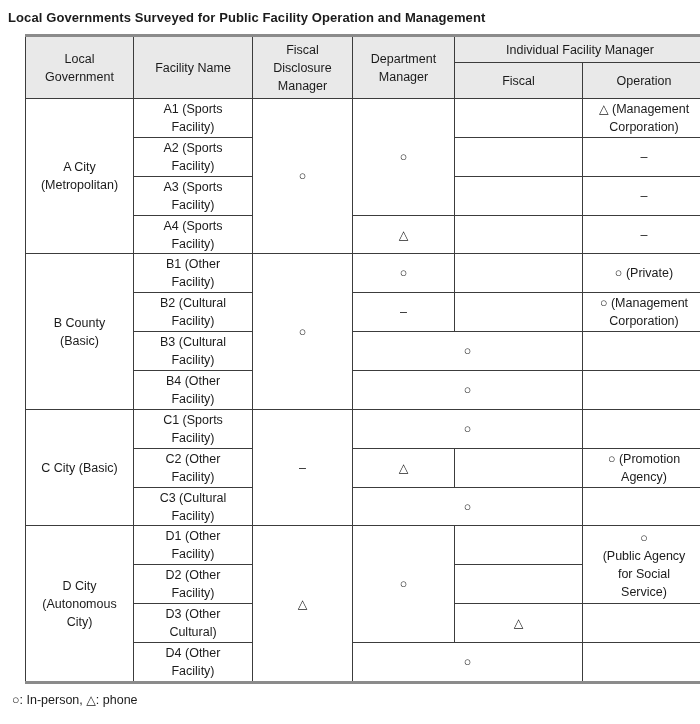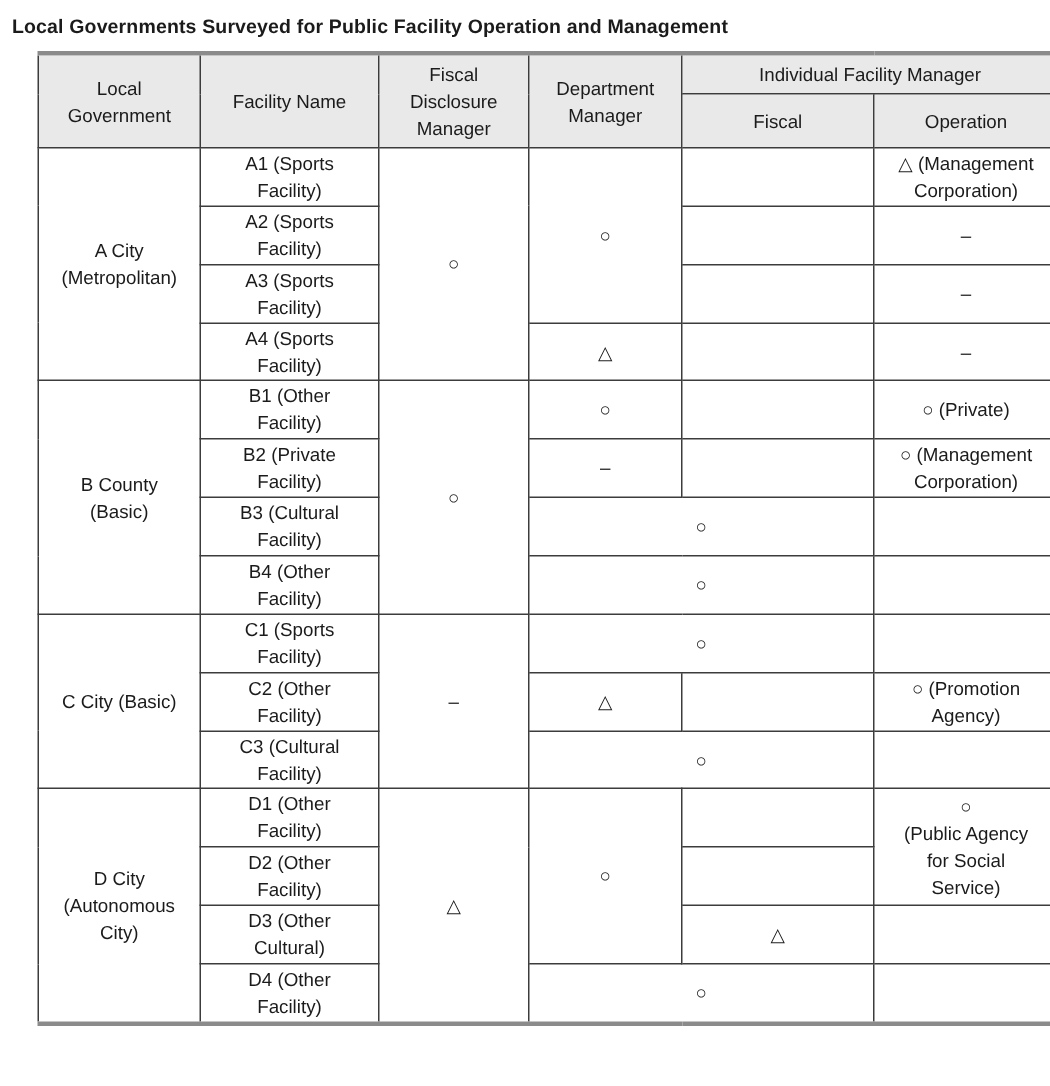--- a/index.html
+++ b/index.html
@@ -131,21 +131,21 @@
         <td rowspan="4">B County
 (Basic)</td>
         <td>B1 (Other
 Facility)</td>
         <td rowspan="4" class="sym">○</td>
         <td class="sym">○</td>
         <td></td>
         <td class="sym-multi">○ (Private)</td>
       </tr>
       <tr class="body-row">
-        <td>B2 (Private
+        <td>B2 (Cultural
 Facility)</td>
         <td>–</td>
         <td></td>
         <td class="sym-multi">○ (Management
 Corporation)</td>
       </tr>
       <tr class="body-row">
         <td>B3 (Cultural
 Facility)</td>
         <td colspan="2" class="sym">○</td>
@@ -209,14 +209,15 @@
       <tr class="body-row">
         <td>D4 (Other
 Facility)</td>
         <td colspan="2" class="sym">○</td>
         <td></td>
       </tr>
 
     </tbody>
   </table>
 
+  <div class="legend">○: In-person, △: phone</div>
 
 </div>
 
 </body></html>

